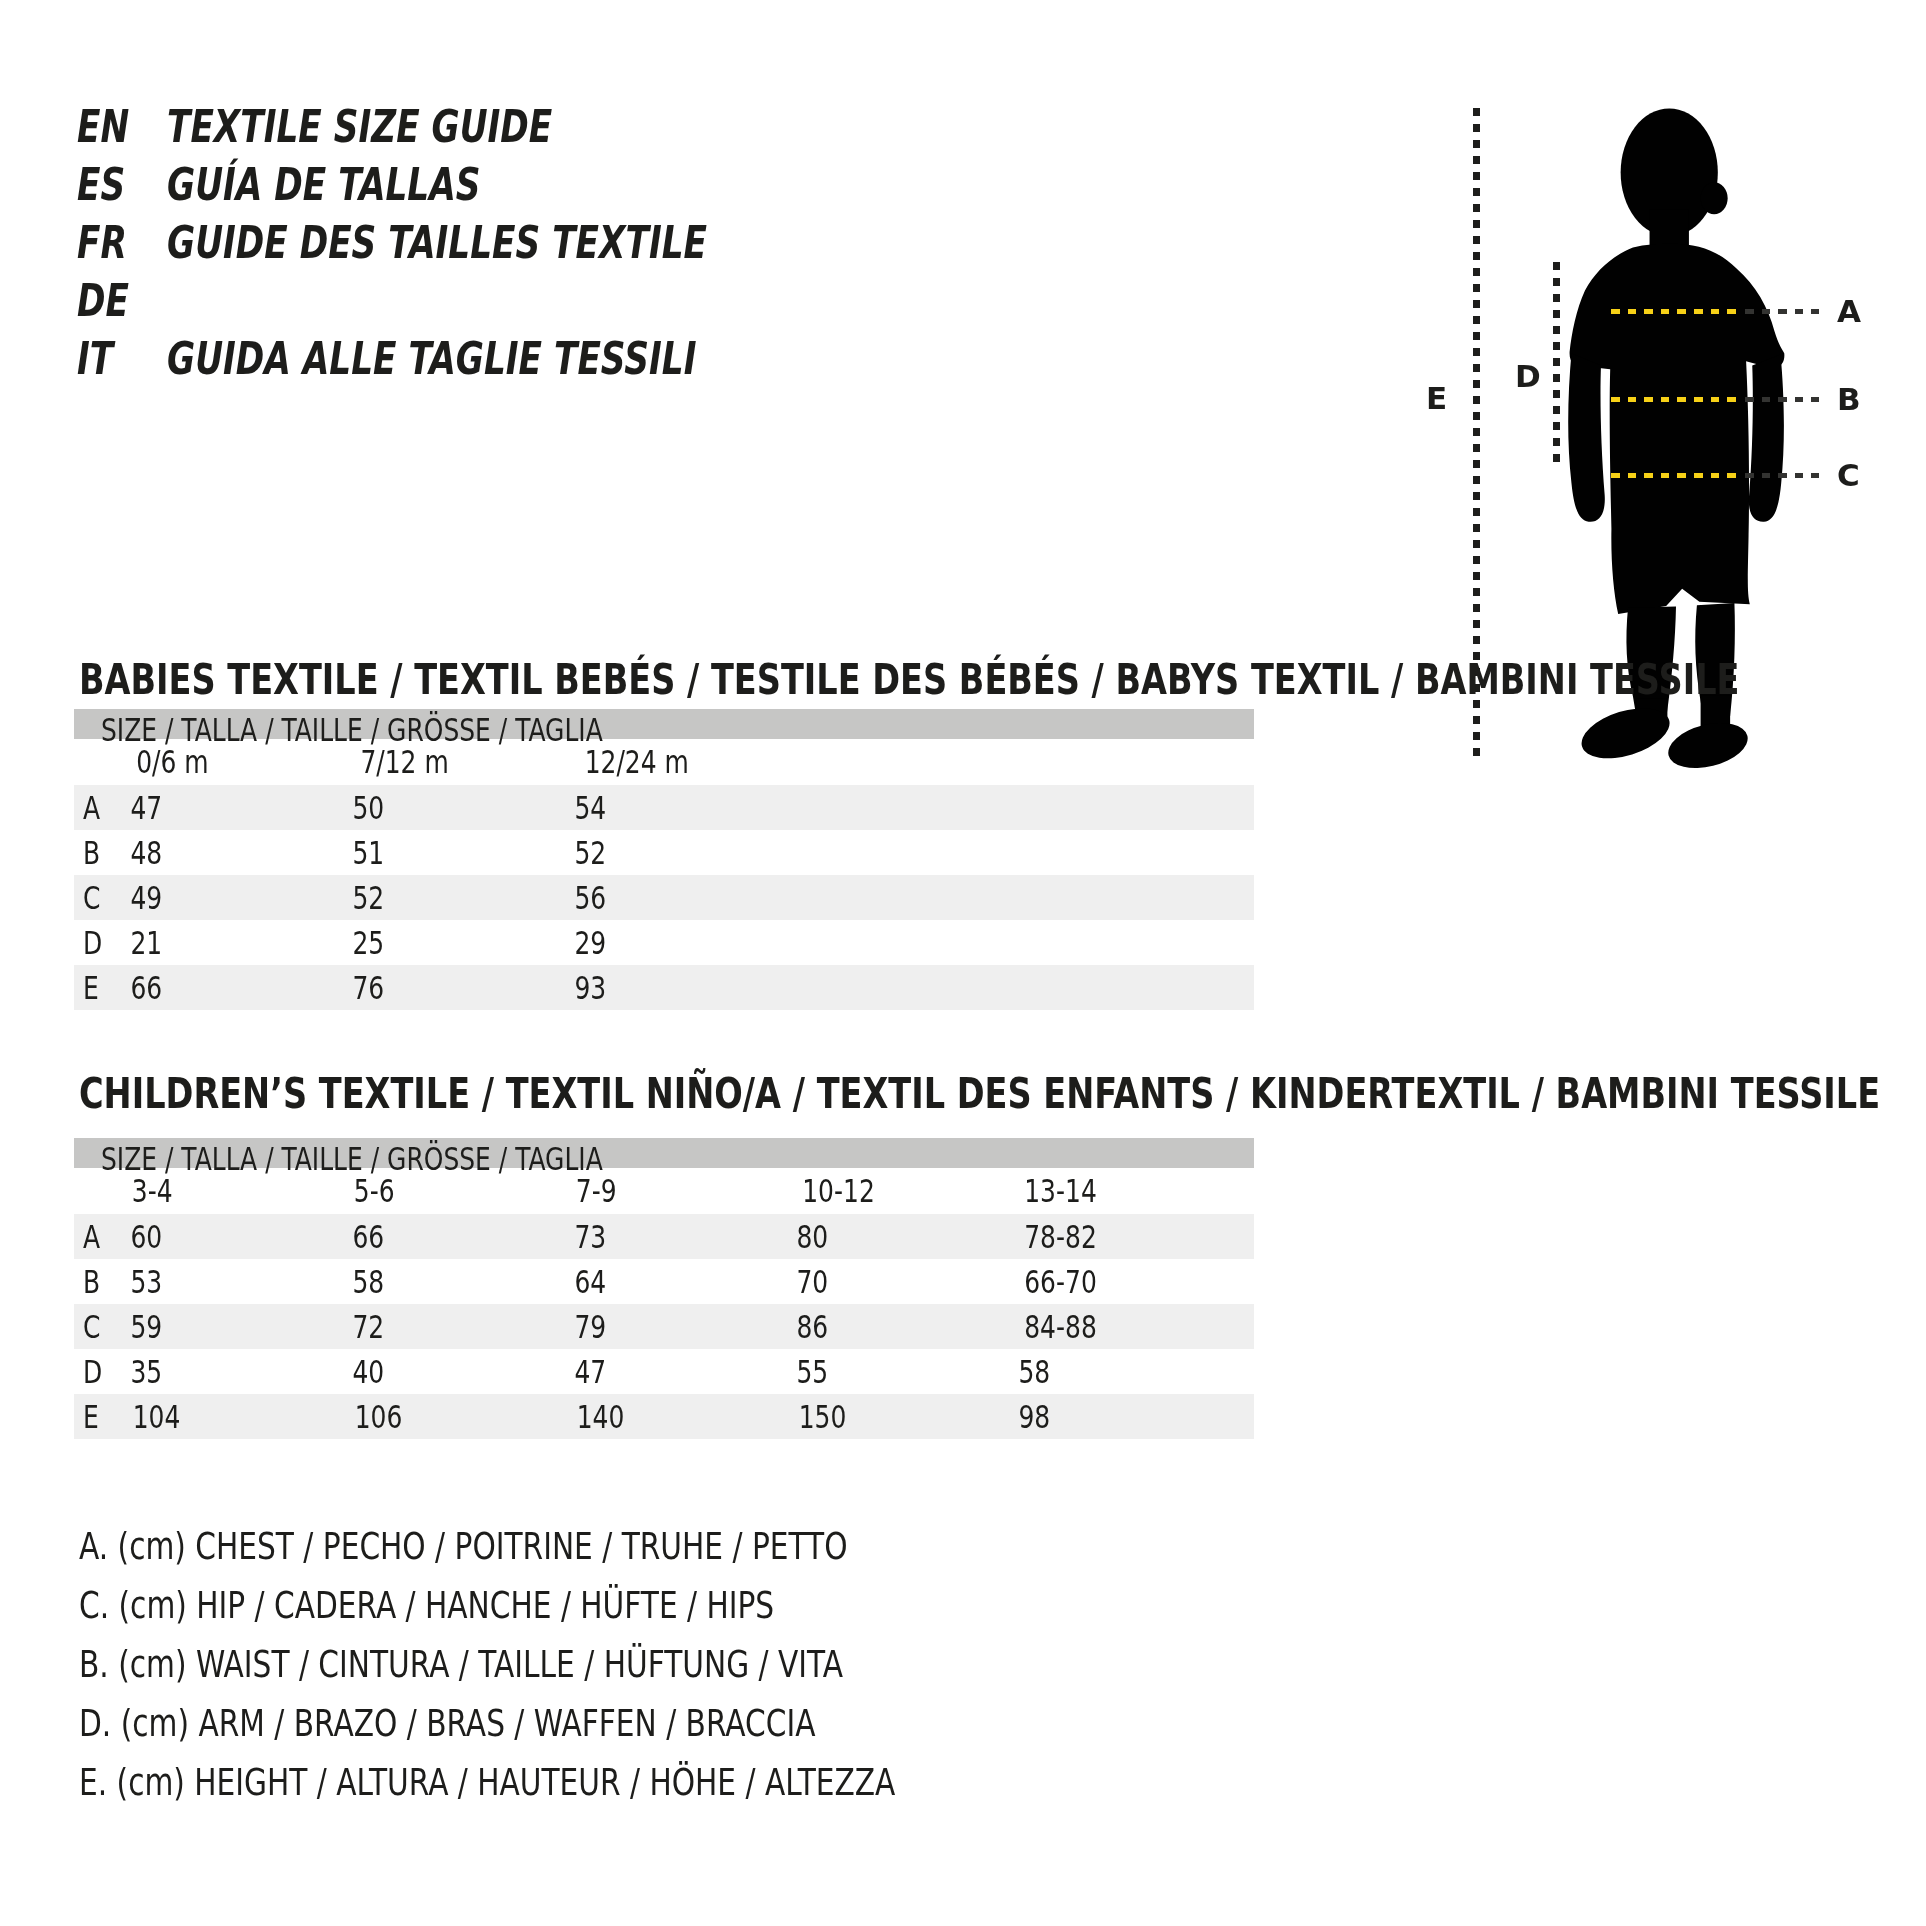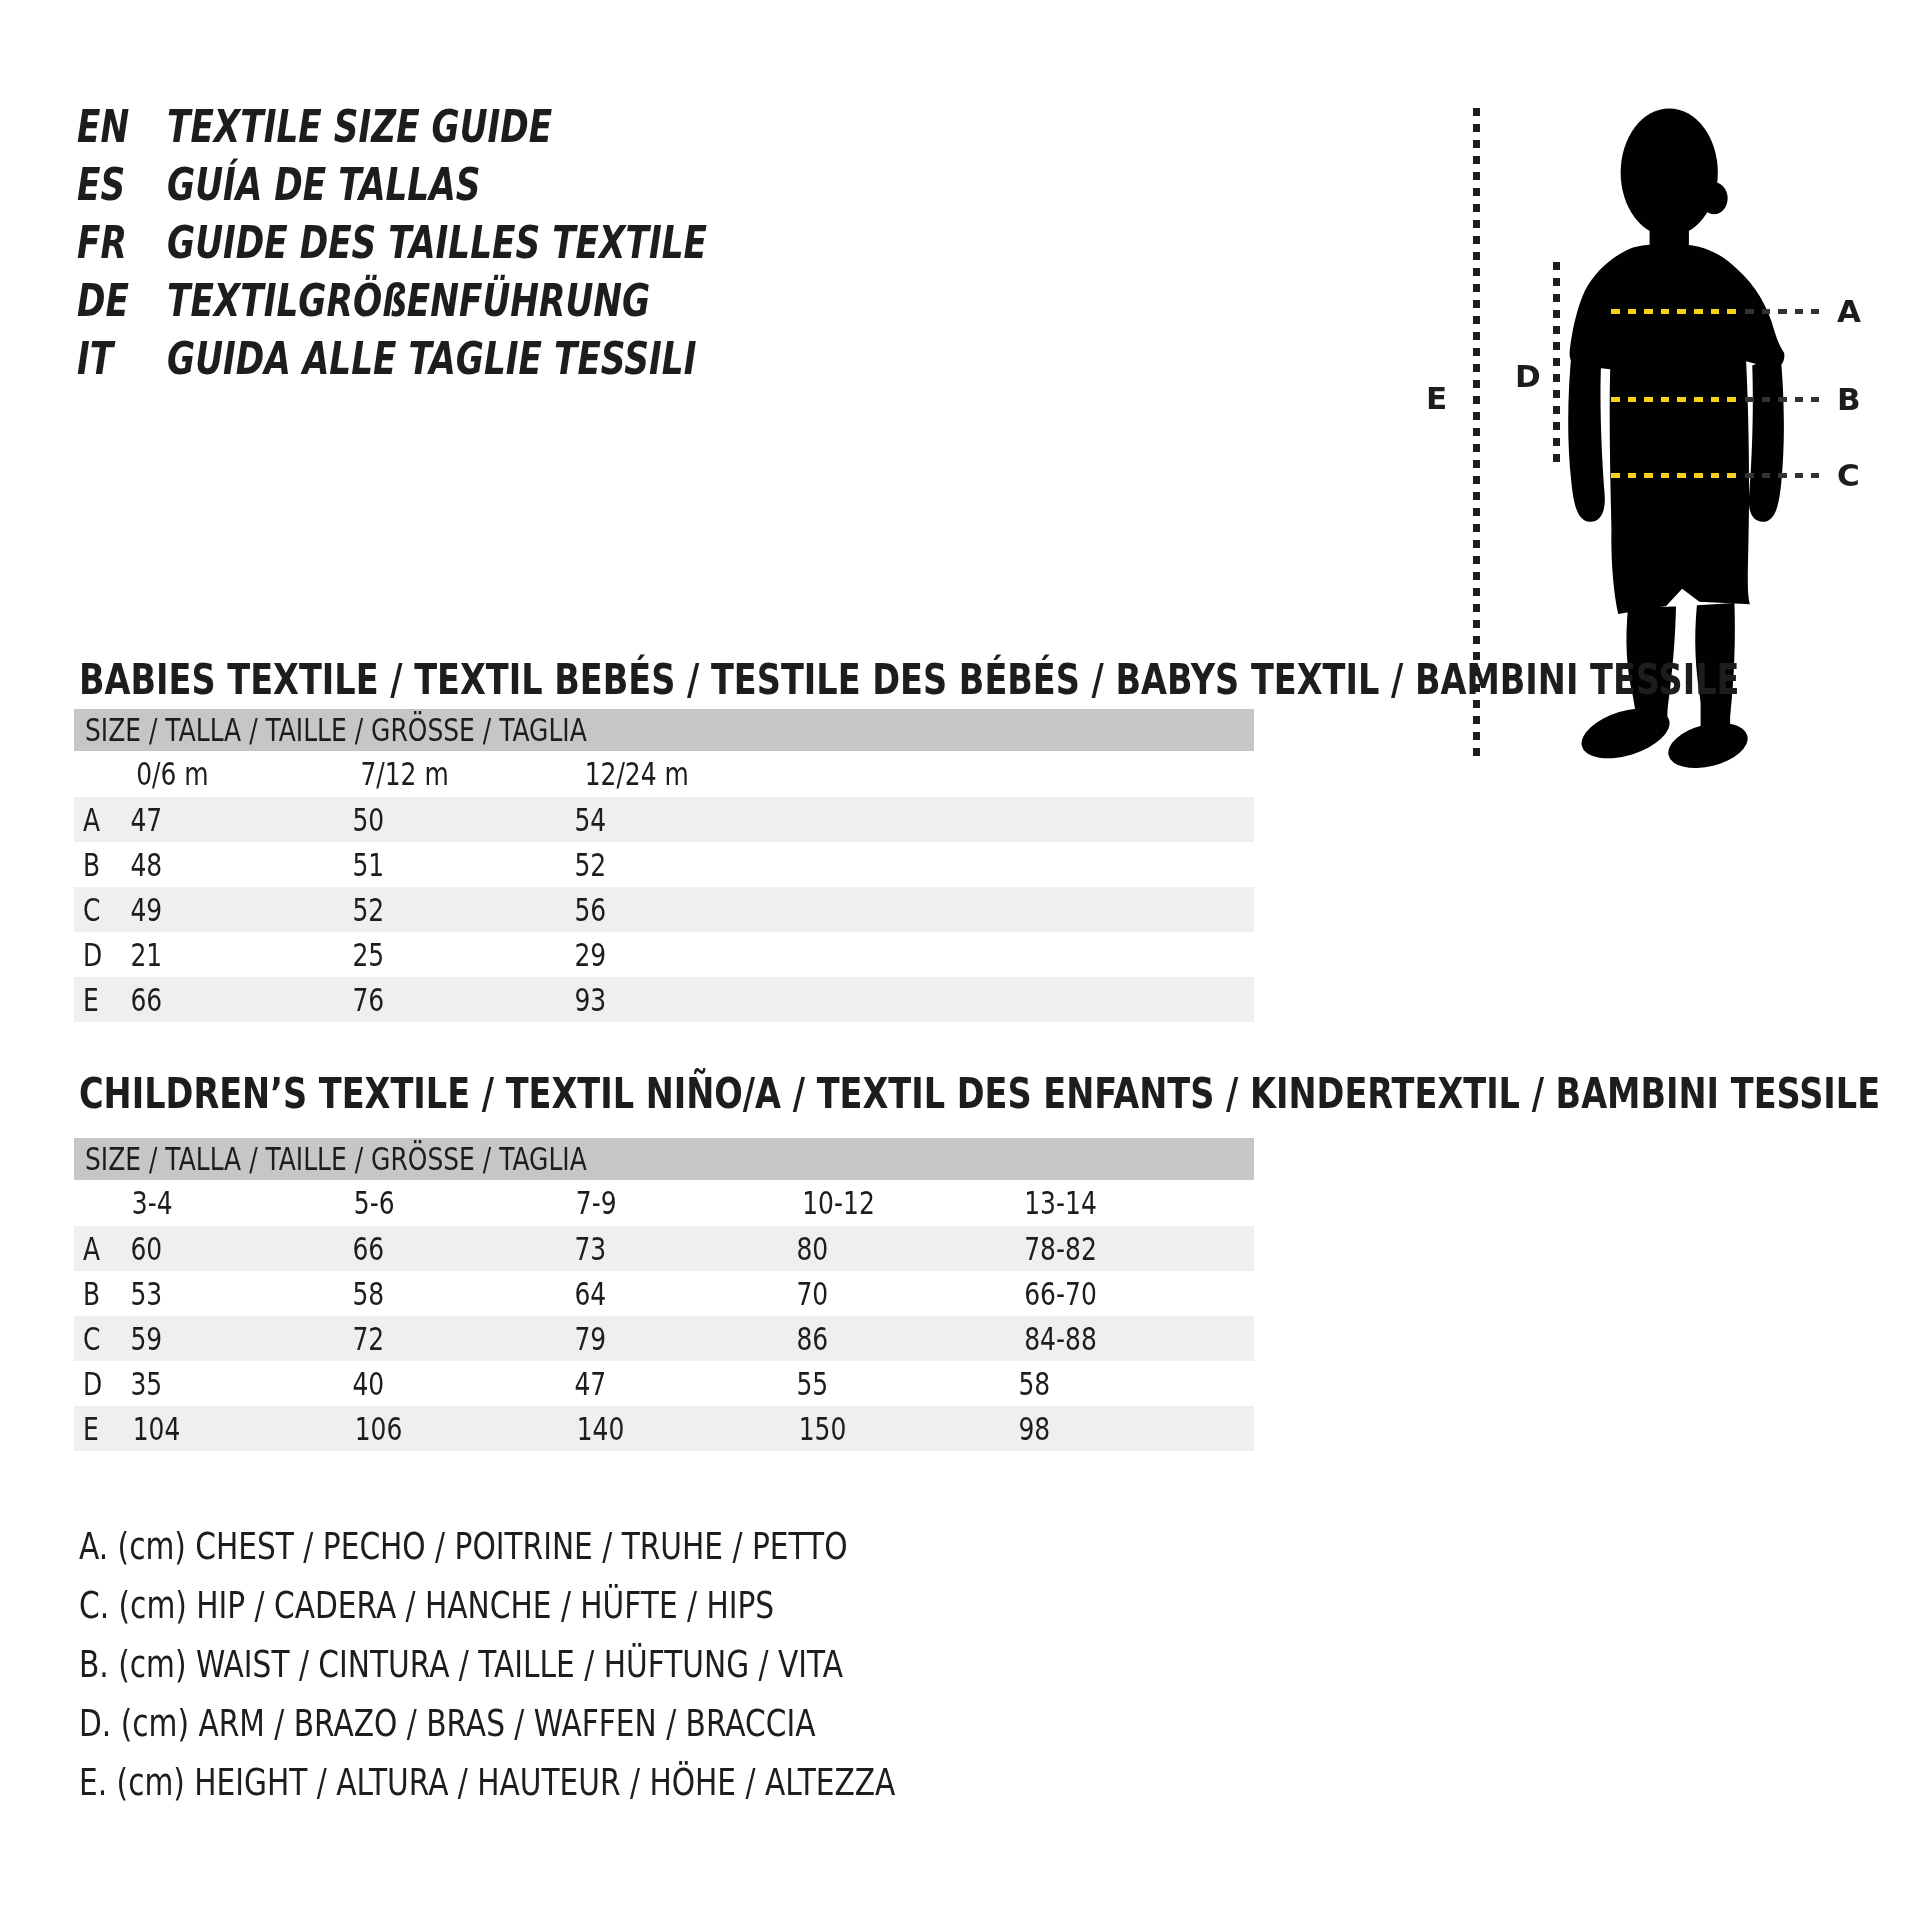--- a/index.html
+++ b/index.html
@@ -35,21 +35,21 @@
 
   
   .section-title { position:absolute; left:79px; font-size:43px; font-weight:700; line-height:1; }
   .title-babies { top:658px; }
   .title-children { top:1072px; }
 
   
   .table { position:absolute; left:74px; width:1180px; font-size:32px; }
   .table-babies { top:709px; }
   .table-children { top:1138px; }
-  .size-header { height:42px; line-height:43px; background:#c6c6c5; padding-left:11px; }
+  .size-header { height:30px; line-height:43px; background:#c6c6c5; padding-left:27px; }
   .grid3 { display:grid; grid-template-columns:52px 222px 222px 222px; align-items:center; }
   .grid5 { display:grid; grid-template-columns:52px 222px 222px 222px 222px 222px; align-items:center; }
   .age-row { height:46px; }
   .trow { height:45px; }
   .stripe { background:#efefef; }
   .rlabel { padding-left:8.6px; }
   .val { }
 
   
   .legend { position:absolute; left:79px; top:1517px; }
@@ -68,21 +68,20 @@
     <div class="lang-row">
       <span class="lang-code"><span class="cond">ES</span></span>
       <span><span class="cond">GUÍA DE TALLAS</span></span>
     </div>
     <div class="lang-row">
       <span class="lang-code"><span class="cond">FR</span></span>
       <span><span class="cond">GUIDE DES TAILLES TEXTILE</span></span>
     </div>
     <div class="lang-row">
       <span class="lang-code"><span class="cond">DE</span></span>
-      <span><span class="cond">TEXTILGRÖßENFÜHRUNG</span></span>
     </div>
     <div class="lang-row">
       <span class="lang-code"><span class="cond">IT</span></span>
       <span><span class="cond">GUIDA ALLE TAGLIE TESSILI</span></span>
     </div>
   </div>
 
   <svg class="silhouette" viewBox="0 0 400 1100" width="246" height="678" aria-hidden="true">
     <g fill="#010101">
       <ellipse cx="189" cy="110" rx="79" ry="104"></ellipse>

